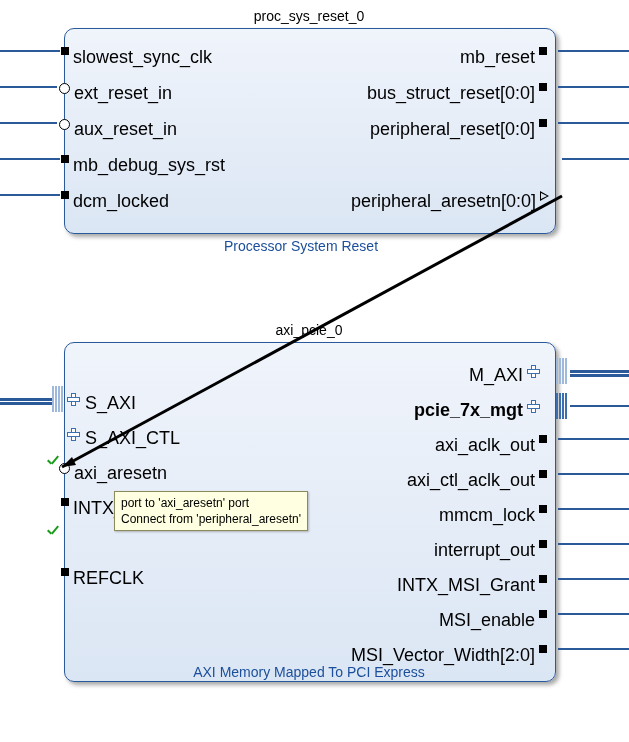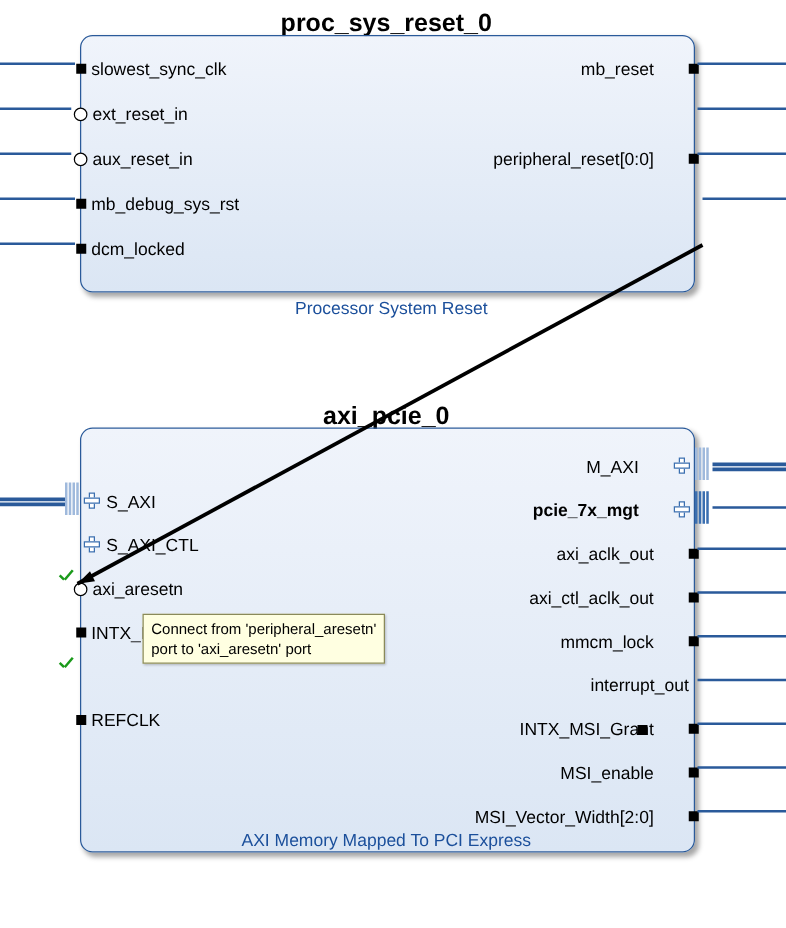--- a/index.html
+++ b/index.html
@@ -18,38 +18,37 @@
     position: absolute;
     border: 1.5px solid #2a5a9a;
     border-radius: 10px;
     background: linear-gradient(to bottom, #f0f4fb 0%, #dbe6f4 100%);
     box-shadow: 3px 3px 4px rgba(0,0,0,0.35);
   }
   .block-title-top {
     position: absolute;
     text-align: center;
     color: #000;
-    font-size: 20px;
-    font-weight: bold;
+    font-size: 14px;
   }
   .block-title-bottom {
     position: absolute;
     text-align: center;
     color: #1b4f9b;
     font-size: 14px;
   }
   .port-row {
     position: absolute;
     display: flex;
-    align-items: center;
-    font-size: 14px;
+    align-items: flex-start;
+    font-size: 18px;
     white-space: nowrap;
   }
   .port-row.left { left: 0; }
-  .port-row.right { right: 0; justify-content: flex-end; gap: 24px; }
+  .port-row.right { right: 12px; justify-content: flex-end; }
   .port-label { padding: 0 4px; }
   
   .pin-sq {
     width: 8px; height: 8px;
     background: #000;
     flex-shrink: 0;
   }
   
   .pin-circ {
     width: 9px; height: 9px;
@@ -163,27 +162,35 @@
   </div>
   <div class="port-row left" style="top:162px;">
     <span class="pin-sq" style="margin-left:-4px;"></span>
     <span class="port-label">dcm_locked</span>
   </div>
 
   <div class="port-row right" style="top:18px;">
     <span class="port-label">mb_reset</span>
     <span class="pin-sq" style="margin-right:-4px;"></span>
   </div>
+  <div class="port-row right" style="top:54px;">
+    <span class="port-label">bus_struct_reset[0:0]</span>
+    <span class="pin-sq" style="margin-right:-4px;"></span>
+  </div>
   <div class="port-row right" style="top:90px;">
     <span class="port-label">peripheral_reset[0:0]</span>
     <span class="pin-sq" style="margin-right:-4px;"></span>
   </div>
-</div>
-
-<div class="block-title-bottom" style="left:68px; top:238px; width:490px;">Processor System Reset</div>
+  <div class="port-row right" style="top:162px;">
+    <span class="port-label">peripheral_aresetn[0:0]</span>
+    <span class="pin-tri-r" style="margin-right:-6px;"></span>
+  </div>
+</div>
+
+<div class="block-title-bottom" style="left:56px; top:238px; width:490px;">Processor System Reset</div>
 
 <div class="wire" style="left:0; top:50px; width:60px;"></div>
 <div class="wire" style="left:0; top:86px; width:57px;"></div>
 <div class="wire" style="left:0; top:122px; width:57px;"></div>
 <div class="wire" style="left:0; top:158px; width:60px;"></div>
 <div class="wire" style="left:0; top:194px; width:60px;"></div>
 
 <div class="wire" style="left:558px; top:50px; width:71px;"></div>
 <div class="wire" style="left:558px; top:86px; width:71px;"></div>
 <div class="wire" style="left:558px; top:122px; width:71px;"></div>
@@ -227,21 +234,21 @@
     <span class="pin-sq" style="margin-right:-4px;"></span>
   </div>
   <div class="port-row right" style="top:127px;">
     <span class="port-label">axi_ctl_aclk_out</span>
     <span class="pin-sq" style="margin-right:-4px;"></span>
   </div>
   <div class="port-row right" style="top:162px;">
     <span class="port-label">mmcm_lock</span>
     <span class="pin-sq" style="margin-right:-4px;"></span>
   </div>
-  <div class="port-row right" style="top:197px;flex-direction:column;">
+  <div class="port-row right" style="top:197px;">
     <span class="port-label">interrupt_out</span>
     <span class="pin-sq" style="margin-right:-4px;"></span>
   </div>
   <div class="port-row right" style="top:232px;">
     <span class="port-label">INTX_MSI_Grant</span>
     <span class="pin-sq" style="margin-right:-4px;"></span>
   </div>
   <div class="port-row right" style="top:267px;">
     <span class="port-label">MSI_enable</span>
     <span class="pin-sq" style="margin-right:-4px;"></span>
@@ -290,15 +297,15 @@
 
 <div class="check" style="left:46px; top:456px;"></div>
 <div class="check" style="left:46px; top:526px;"></div>
 
 <svg style="position:absolute; left:0; top:0; width:629px; height:742px; pointer-events:none;">
   <line x1="562" y1="196" x2="62" y2="467" stroke="#000" stroke-width="3"></line>
   <polygon points="62,467 72,457 76,465" fill="#000"></polygon>
 </svg>
 
 <div class="tooltip" style="left:114px; top:491px;">
+  <div>port to 'axi_aresetn' port</div>
   <div>Connect from 'peripheral_aresetn'</div>
-  <div>port to 'axi_aresetn' port</div>
 </div>
 
 </body></html>

